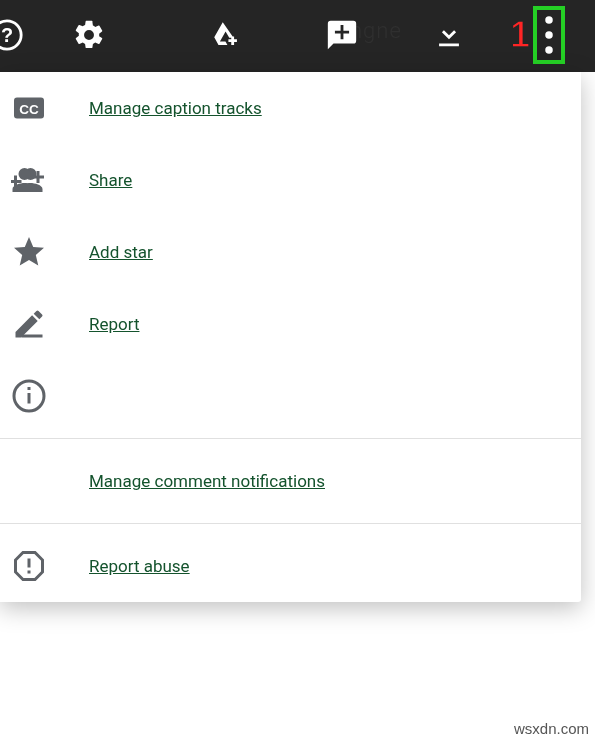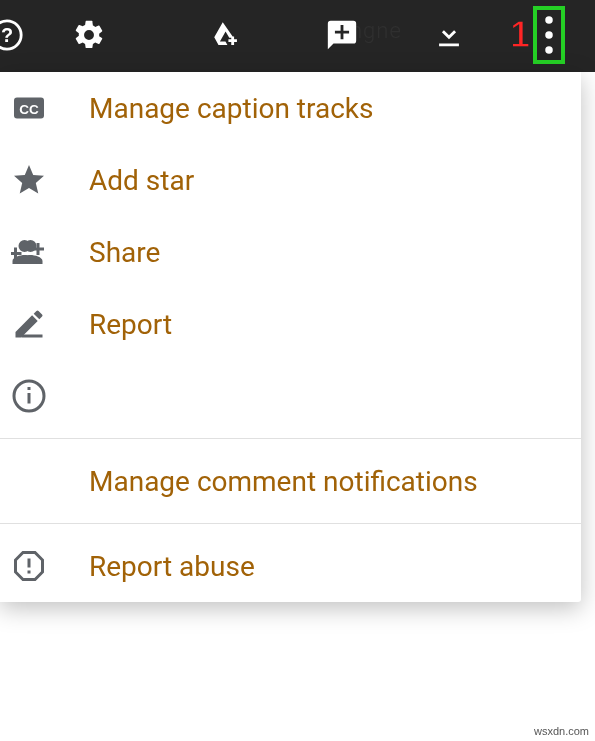--- a/index.html
+++ b/index.html
@@ -82,24 +82,25 @@
     position: relative;
   }
   .menu-item .mi-icon {
     width: 50px;
     display: flex;
     align-items: center;
     justify-content: flex-start;
   }
   .menu-item .mi-icon svg { width: 36px; height: 36px; fill: #5f6368; }
   .menu-item .mi-label {
-    font-size: 28px;
-    color: #a16207;
+    font-size: 17px;
+    color: #14532d;
     white-space: nowrap;
     margin-left: 28px;
+    text-decoration: underline;
   }
   .menu-item.no-icon .mi-label { margin-left: 78px; }
   .sep { height: 1px; background: #e0e0e0; margin: 6px 0; }
   .highlighted {
     background: #e8e8e8;
     outline: 4px solid #00c800;
     outline-offset: -2px;
   }
   .annot-2 {
     position: absolute;
@@ -110,21 +111,21 @@
     font-weight: 900;
     font-size: 36px;
     -webkit-text-stroke: 1.5px #000;
     text-shadow: 2px 2px 0 #000, -1px -1px 0 #000, 1px -1px 0 #000, -1px 1px 0 #000;
     font-family: Arial Black, Arial, sans-serif;
   }
   .watermark {
     position: absolute;
     right: 6px;
     bottom: 4px;
-    font-size: 11px;
+    font-size: 15px;
     color: #555;
     font-family: Arial, sans-serif;
   }
 </style>
 </head>
 <body>
 
 <div class="topbar">
   <span class="bg-text">ngne</span>
 
@@ -173,34 +174,34 @@
           <rect x="2" y="5" width="20" height="14" rx="2" fill="#5f6368"></rect>
           <text x="12" y="16" font-size="9" fill="#fff" text-anchor="middle" font-family="Arial" font-weight="bold">CC</text>
         </svg>
     </span>
     <span class="mi-label">Manage caption tracks</span>
   </div>
 
   <div class="menu-item">
     <span class="mi-icon">
       <svg viewBox="0 0 24 24">
-          <path fill="#5f6368" d="M12 17.27 18.18 21l-1.64-7.03L22 9.24l-7.19-.61L12 2 9.19 8.63 2 9.24l5.46 4.73L5.82 21z"></path>
-        </svg>
-    </span>
-    <span class="mi-label">Add star</span>
-  </div>
-
-  <div class="menu-item">
-    <span class="mi-icon">
-      <svg viewBox="0 0 24 24">
           <path fill="#5f6368" d="M15 12a4 4 0 1 0-4-4 4 4 0 0 0 4 4zm-9 0V9H4v3H1v2h3v3h2v-3h3v-2zm9 2c-2.67 0-8 1.34-8 4v2h16v-2c0-2.66-5.33-4-8-4z" transform="translate(-2 0)"></path>
           <path fill="#5f6368" d="M9 12a4 4 0 1 0-4-4 4 4 0 0 0 4 4zm10-3V6h-2v3h-3v2h3v3h2v-3h3V9zM9 14c-2.67 0-8 1.34-8 4v2h16v-2c0-2.66-5.33-4-8-4z"></path>
         </svg>
     </span>
     <span class="mi-label">Share</span>
+  </div>
+
+  <div class="menu-item">
+    <span class="mi-icon">
+      <svg viewBox="0 0 24 24">
+          <path fill="#5f6368" d="M12 17.27 18.18 21l-1.64-7.03L22 9.24l-7.19-.61L12 2 9.19 8.63 2 9.24l5.46 4.73L5.82 21z"></path>
+        </svg>
+    </span>
+    <span class="mi-label">Add star</span>
   </div>
 
   <div class="menu-item">
     <span class="mi-icon">
       <svg viewBox="0 0 24 24">
           <path fill="#5f6368" d="M3 17.25V21h3.75L17.81 9.94l-3.75-3.75zM20.71 7.04a1 1 0 0 0 0-1.41l-2.34-2.34a1 1 0 0 0-1.41 0l-1.83 1.83 3.75 3.75z"></path>
           <rect x="3" y="19" width="14" height="2" fill="#5f6368" transform="translate(4 0)"></rect>
         </svg>
     </span>
     <span class="mi-label">Report</span>

